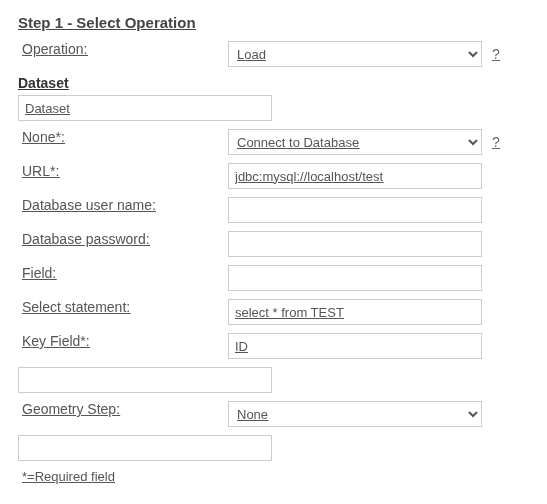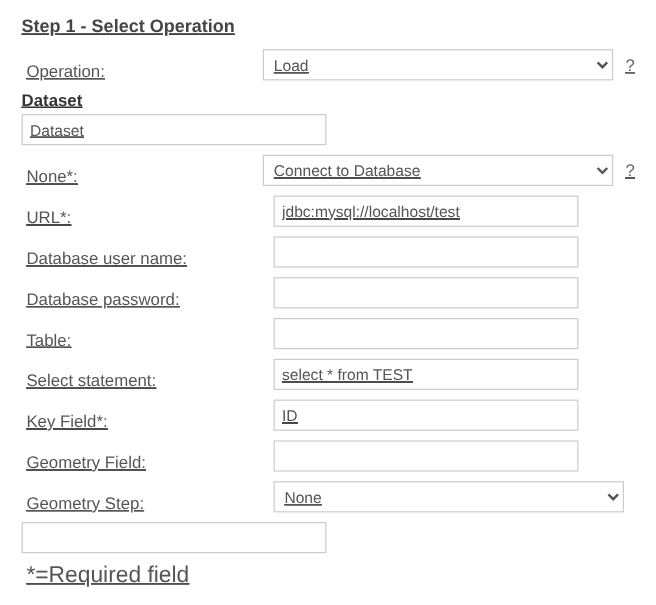--- a/index.html
+++ b/index.html
@@ -23,21 +23,21 @@
       margin-bottom: 10px;
     }
     .section-title {
       font-size: 14px;
       font-weight: bold;
       color: #333;
       margin: 6px 0 4px 0;
     }
     .form-row {
       display: flex;
-      align-items: flex-end;
+      align-items: flex-start;
       margin-bottom: 8px;
     }
     .form-label {
       width: 210px;
       padding-left: 4px;
       color: #555;
       font-size: 14px;
     }
     .form-control-wrap {
       display: flex;
@@ -48,38 +48,38 @@
       width: 254px;
       height: 26px;
       border: 1px solid #ccc;
       padding: 2px 6px;
       font-size: 13px;
       color: #555;
       font-family: inherit;
       background: #fff;
     }
     .form-select {
-      width: 292px;
+      width: 254px;
       height: 26px;
       border: 1px solid #ccc;
       padding: 2px 4px;
       font-size: 13px;
       color: #555;
       background: #fff;
       font-family: inherit;
     }
     .help-icon {
       margin-left: 10px;
       color: #666;
       font-size: 14px;
       cursor: pointer;
       user-select: none;
     }
     .footnote {
-      font-size: 19px;
+      font-size: 13px;
       color: #555;
       padding-left: 4px;
       margin-top: 2px;
     }
   </style>
 </head>
 <body>
 
 <div class="step-title">Step 1 - Select Operation</div>
 
@@ -126,42 +126,41 @@
 </div>
 
 <div class="form-row">
   <div class="form-label">Database password:</div>
   <div class="form-control-wrap">
     <input type="text" class="form-input" value="" style="">
   </div>
 </div>
 
 <div class="form-row">
-  <div class="form-label">Table:</div>
+  <div class="form-label">Field:</div>
   <div class="form-control-wrap">
     <input type="text" class="form-input" value="" style="">
   </div>
 </div>
 
 <div class="form-row">
   <div class="form-label">Select statement:</div>
   <div class="form-control-wrap">
     <input type="text" class="form-input" value="select * from TEST" style="">
   </div>
 </div>
 
 <div class="form-row">
   <div class="form-label">Key Field*:</div>
   <div class="form-control-wrap">
     <input type="text" class="form-input" value="ID" style="">
   </div>
 </div>
 
 <div class="form-row">
-  <div class="form-label">Geometry Field:</div>
   <div class="form-control-wrap">
     <input type="text" class="form-input" value="" style="">
   </div>
 </div>
 
 <div class="form-row">
   <div class="form-label">Geometry Step:</div>
   <div class="form-control-wrap">
     <select class="form-select">
       <option>None</option>

